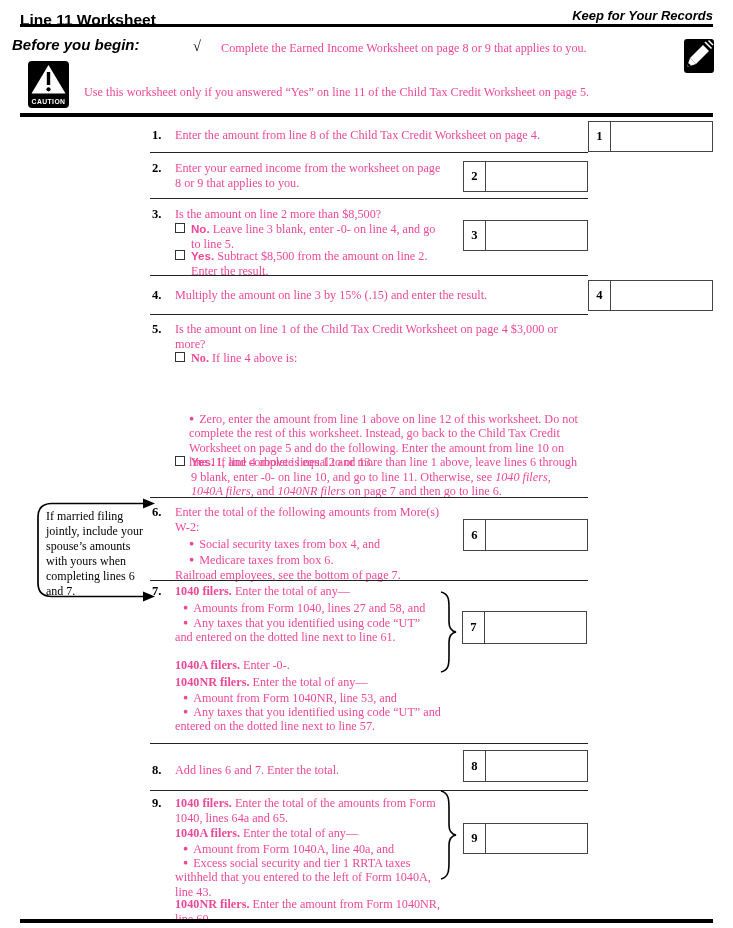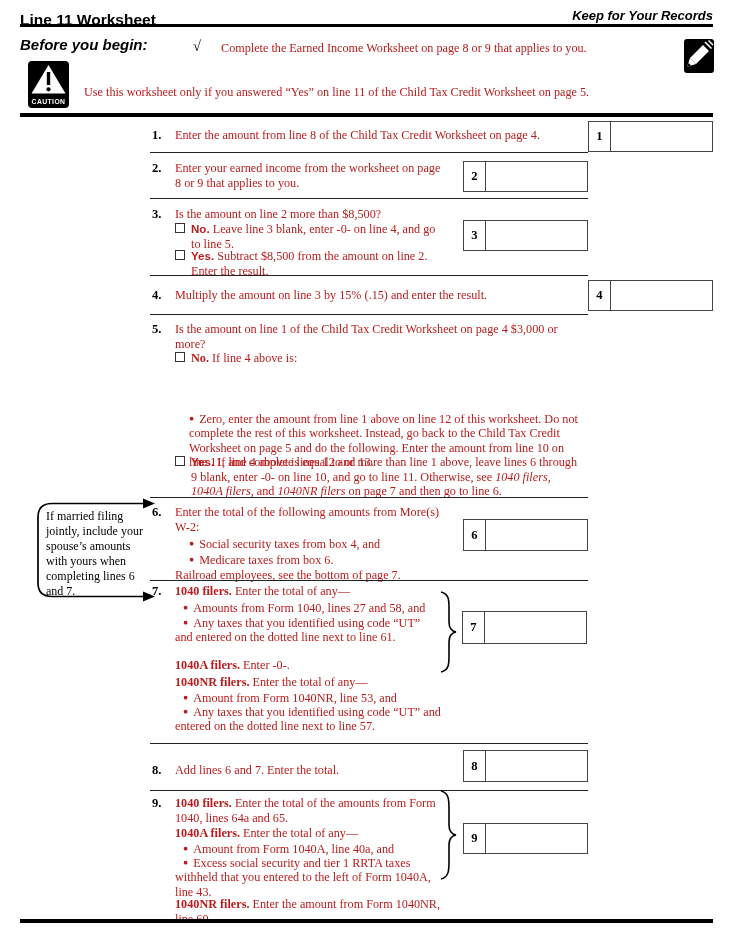--- a/index.html
+++ b/index.html
@@ -1,38 +1,38 @@
 <!DOCTYPE html>
 <html><head>
 <meta charset="utf-8">
 <style>
   * { margin:0; padding:0; box-sizing:border-box; }
   html,body { background:#fff; }
   .page {
     position:relative; width:733px; height:928px; background:#fff; color:#000;
     font-family:"Liberation Serif", serif; overflow:hidden;
   }
-  .t { position:absolute; font-family:"Liberation Serif", serif; font-size:12.2px; line-height:14.6px; color:#b91c1c; }
+  .t { position:absolute; font-family:"Liberation Serif", serif; font-size:12.2px; line-height:14.6px; color:#ec4899; }
   .num { position:absolute; left:152px; width:22px; font-family:"Liberation Serif", serif; font-size:12.6px; font-weight:bold; }
   .b { font-weight:bold; }
   .it { font-style:italic; }
   .sans-b { font-family:"Liberation Sans", sans-serif; font-weight:bold; font-size:11.6px; }
   .rule { position:absolute; left:20px; width:693px; background:#000; }
   .sep { position:absolute; left:150px; width:438px; border-top:1.8px solid #222; }
   .abox { position:absolute; width:125px; height:31px; border:1.6px solid #444; background:#fff; display:flex; }
   .abox-num { width:22px; border-right:1.3px solid #444; display:flex; align-items:center; justify-content:center;
               font-family:"Liberation Serif", serif; font-weight:bold; font-size:12.6px; }
   .abox-field { flex:1; }
   .checkrow { padding-left:16px; }
   .cb { position:absolute; left:0; top:1px; width:10px; height:10px; border:1.3px solid #333; background:#fff; display:inline-block; }
   .bullet-icon { font-size:8.5px; vertical-align:1.5px; margin-right:5px; }
   .hang .bullet-icon { margin-left:8px; }
   .hdr-title { position:absolute; left:20px; top:5px; font-family:"Liberation Sans", sans-serif; font-weight:bold; font-size:15.5px;margin-top:6px; }
   .hdr-right { position:absolute; right:20px; top:8px; font-family:"Liberation Sans", sans-serif; font-weight:bold; font-style:italic; font-size:13px; }
-  .begin-label { position:absolute; left:20px; top:36px; font-family:"Liberation Sans", sans-serif; font-weight:bold; font-style:italic; font-size:15px; }
+  .begin-label { position:absolute; left:12px; top:36px; font-family:"Liberation Sans", sans-serif; font-weight:bold; font-style:italic; font-size:15px; }
   .check-glyph { position:absolute; left:193px; top:38px; font-size:14.5px; }
   .note-text { position:absolute; left:46px; top:509px; width:108px; font-size:12px; line-height:14.9px; }
   svg { position:absolute; display:block; }
 </style>
 </head>
 <body>
 
 <div class="page">
 
   <div class="hdr-title">Line 11 Worksheet</div>

